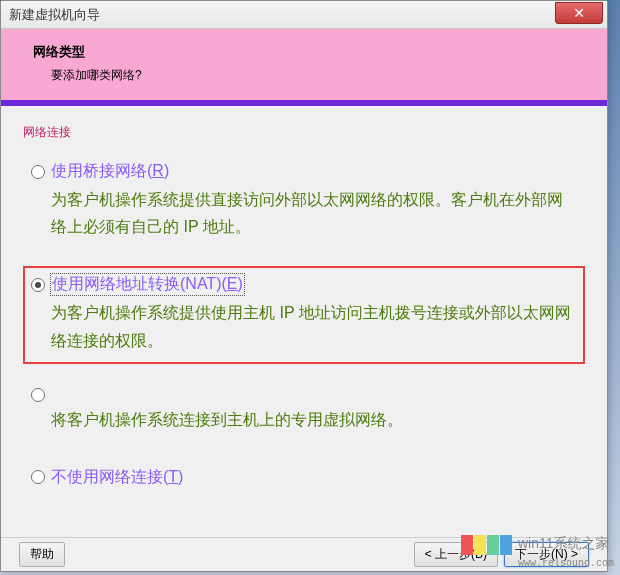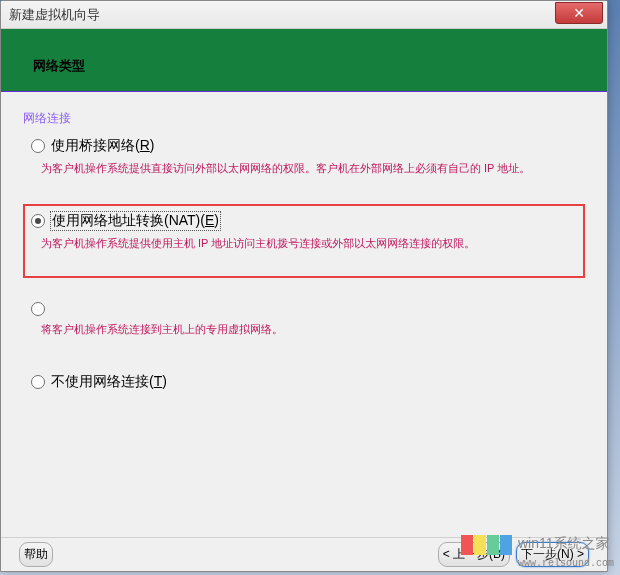--- a/index.html
+++ b/index.html
@@ -43,52 +43,52 @@
       display: flex;
       align-items: center;
       justify-content: center;
       font-family: Arial, sans-serif;
       font-size: 14px;
       margin-right: 4px;
       margin-top: -4px;
       cursor: pointer;
     }
     .header-panel {
-      background: #15803d;
-      padding: 28px 22px 16px 32px;
-      border-bottom: 1px solid #6d28d9;
+      background: #f9a8d4;
+      padding: 14px 22px 16px 32px;
+      border-bottom: 6px solid #6d28d9;
     }
     .header-title {
       font-weight: bold;
       font-size: 13px;
       color: #000;
     }
     .header-subtitle {
       font-size: 12px;
       color: #000;
       margin-top: 6px;
       margin-left: 18px;
     }
     .content {
       background: #f0f0f0;
       padding: 18px 22px 10px 22px;
       height: 445px;
     }
     .section-title {
       font-size: 12px;
-      color: #8b5cf6;
-      margin-bottom: 4px;
+      color: #be185d;
+      margin-bottom: 14px;
     }
     .option {
       margin-bottom: 18px;
       padding: 6px 8px 8px 8px;
     }
     .option.highlighted {
       border: 2px solid #e74040;
-      padding: 6px 6px 24px 6px;
+      padding: 6px 6px 8px 6px;
     }
     .option-row {
       display: flex;
       align-items: center;
     }
     .radio {
       width: 14px;
       height: 14px;
       border: 1px solid #707070;
       border-radius: 50%;
@@ -100,52 +100,52 @@
       flex-shrink: 0;
     }
     .radio.checked::after {
       content: "";
       width: 6px;
       height: 6px;
       border-radius: 50%;
       background: #494949;
     }
     .option-label {
-      font-size: 14px;
-      color: #000000;
+      font-size: 16px;
+      color: #8b5cf6;
     }
     .option-label.focused {
       outline: 1px dotted #555;
       padding: 0 1px;
     }
     .option-desc {
-      font-size: 11px;
-      color: #be185d;
-      margin-left: 10px;
+      font-size: 16px;
+      color: #4d7c0f;
+      margin-left: 20px;
       margin-top: 4px;
       line-height: 1.7;
     }
     .underline-letter { text-decoration: underline; }
     .button-bar {
       position: absolute;
       bottom: 0;
       left: 0;
       right: 0;
       height: 34px;
       border-top: 1px solid #d0d0d0;
       padding: 6px 18px;
       display: flex;
       align-items: center;
       background: #f0f0f0;
     }
     .btn {
       border: 1px solid #adadad;
       background: linear-gradient(180deg, #f5f5f5 0%, #e1e1e1 100%);
-      padding: 3px 4px;
-      border-radius: 9px;
+      padding: 3px 10px;
+      border-radius: 2px;
       font-size: 12px;
       cursor: pointer;
     }
     .btn.primary {
       border: 1px solid #3b78c4;
       box-shadow: 0 0 2px #5b98e4;
     }
     .btn-spacer { flex: 1; }
     .watermark {
       position: absolute;
@@ -175,20 +175,21 @@
 
   <div class="titlebar">
     <span>新建虚拟机向导</span>
     <div class="close-btn">
       <span>✕</span>
     </div>
   </div>
 
   <div class="header-panel">
     <div class="header-title">网络类型</div>
+    <div class="header-subtitle">要添加哪类网络?</div>
   </div>
 
   <div class="content">
     <div class="section-title">网络连接</div>
 
     <div class="option">
       <div class="option-row">
         <span class="radio"></span>
         <span class="option-label">
           <span>使用桥接网络(</span><span class="underline-letter">R</span><span>)</span>

